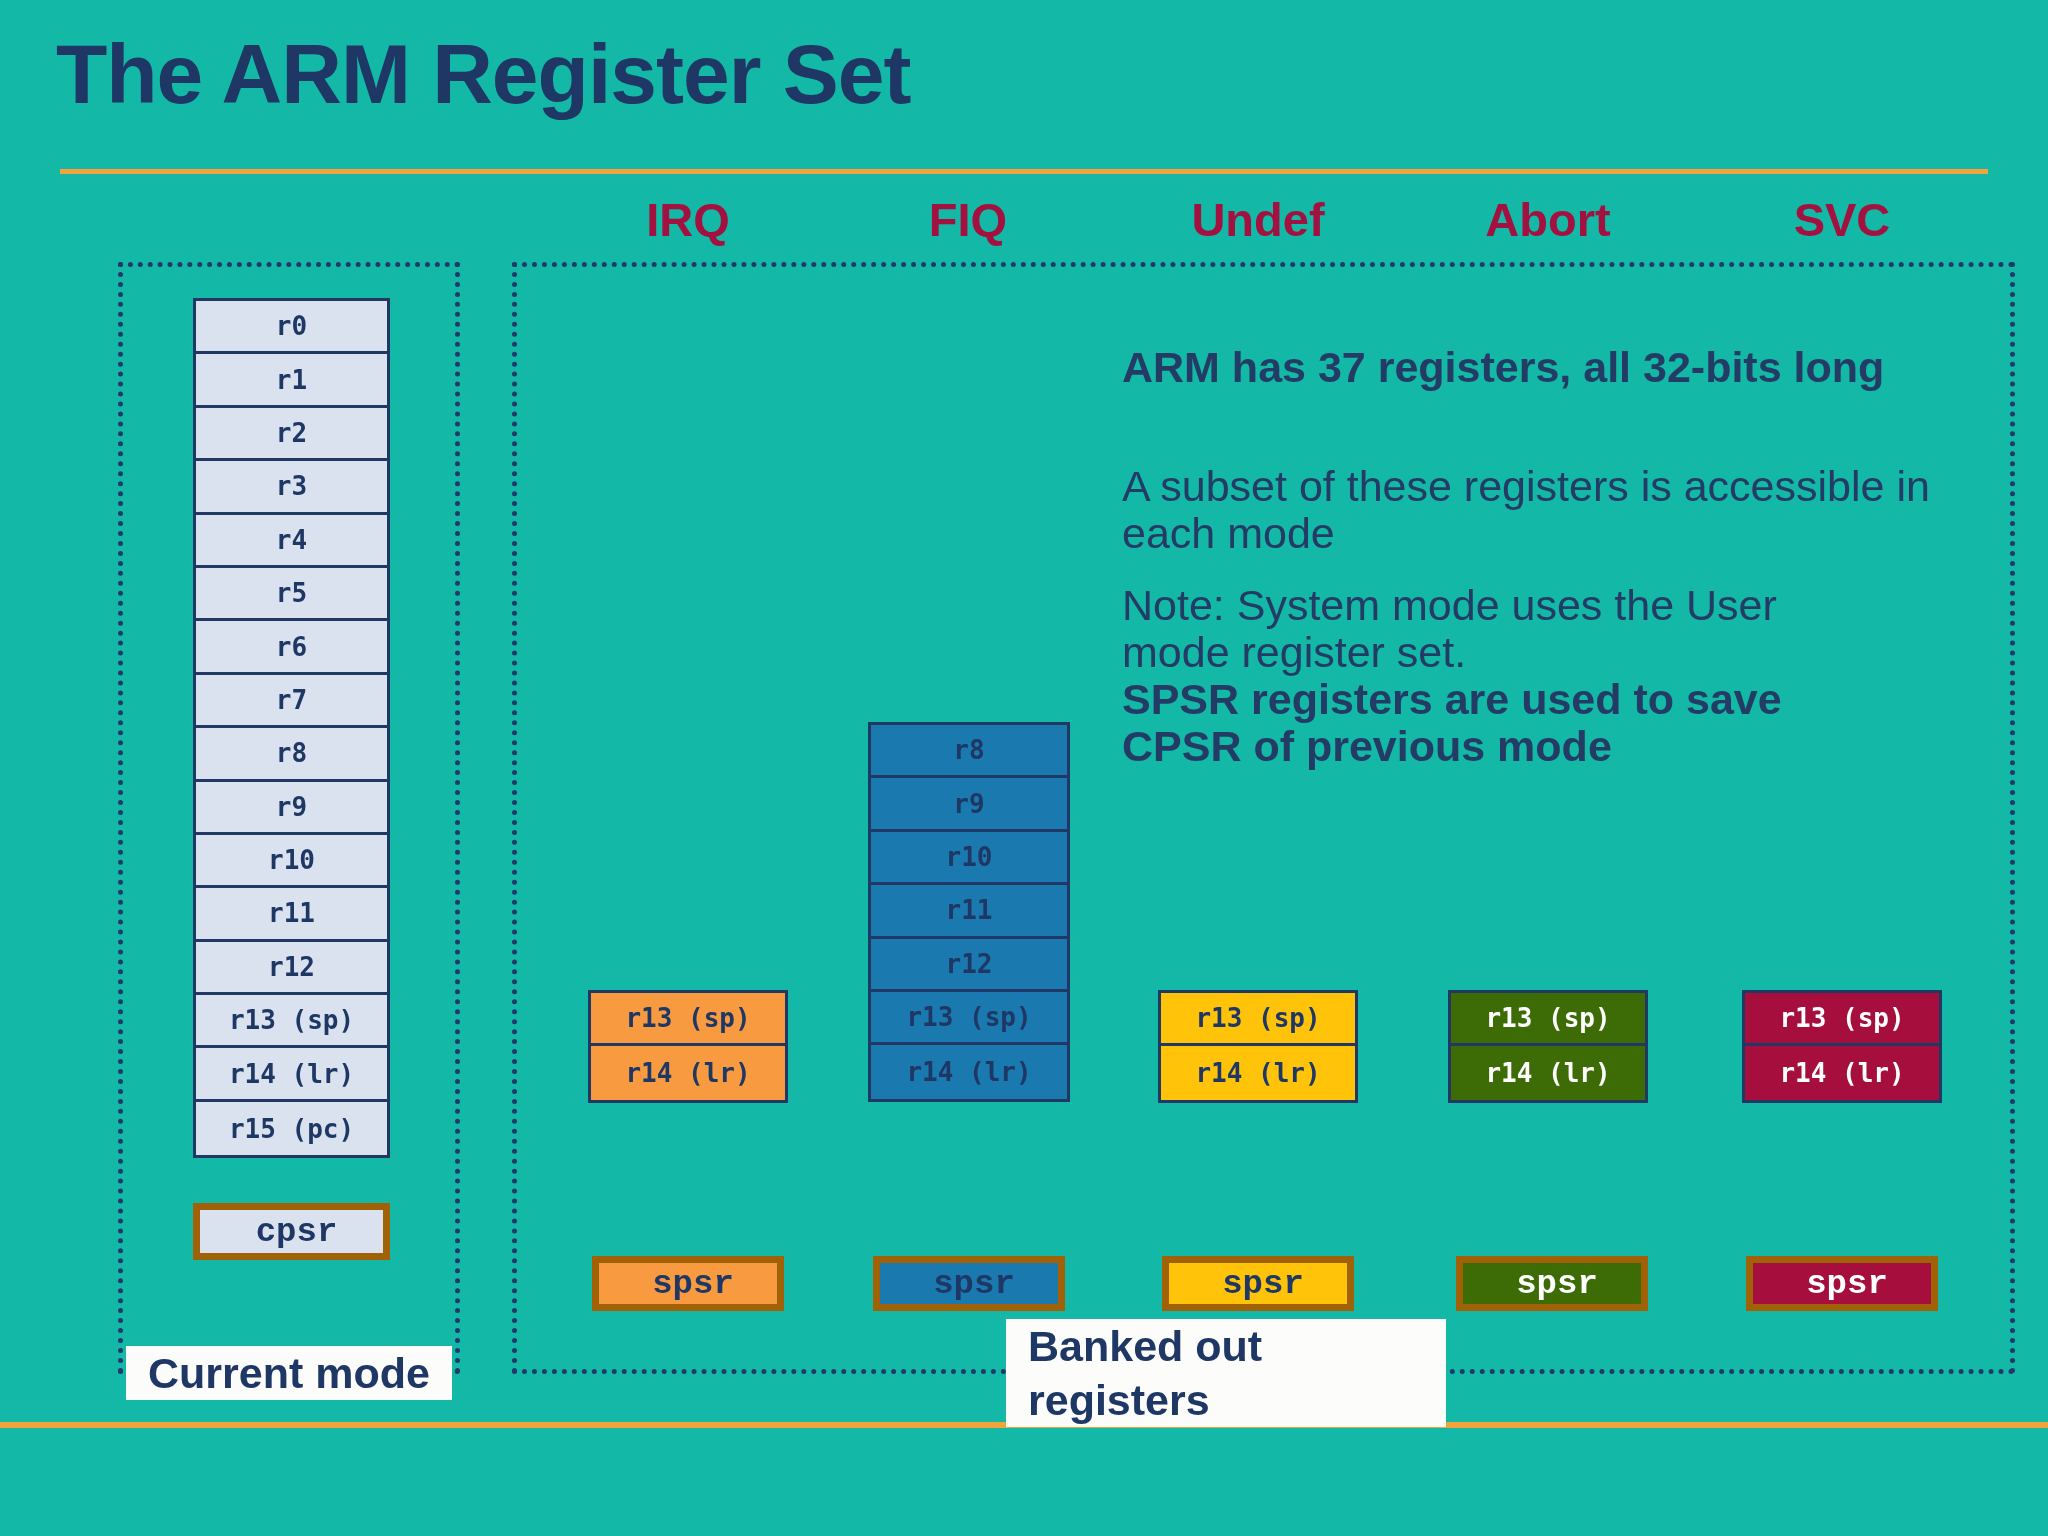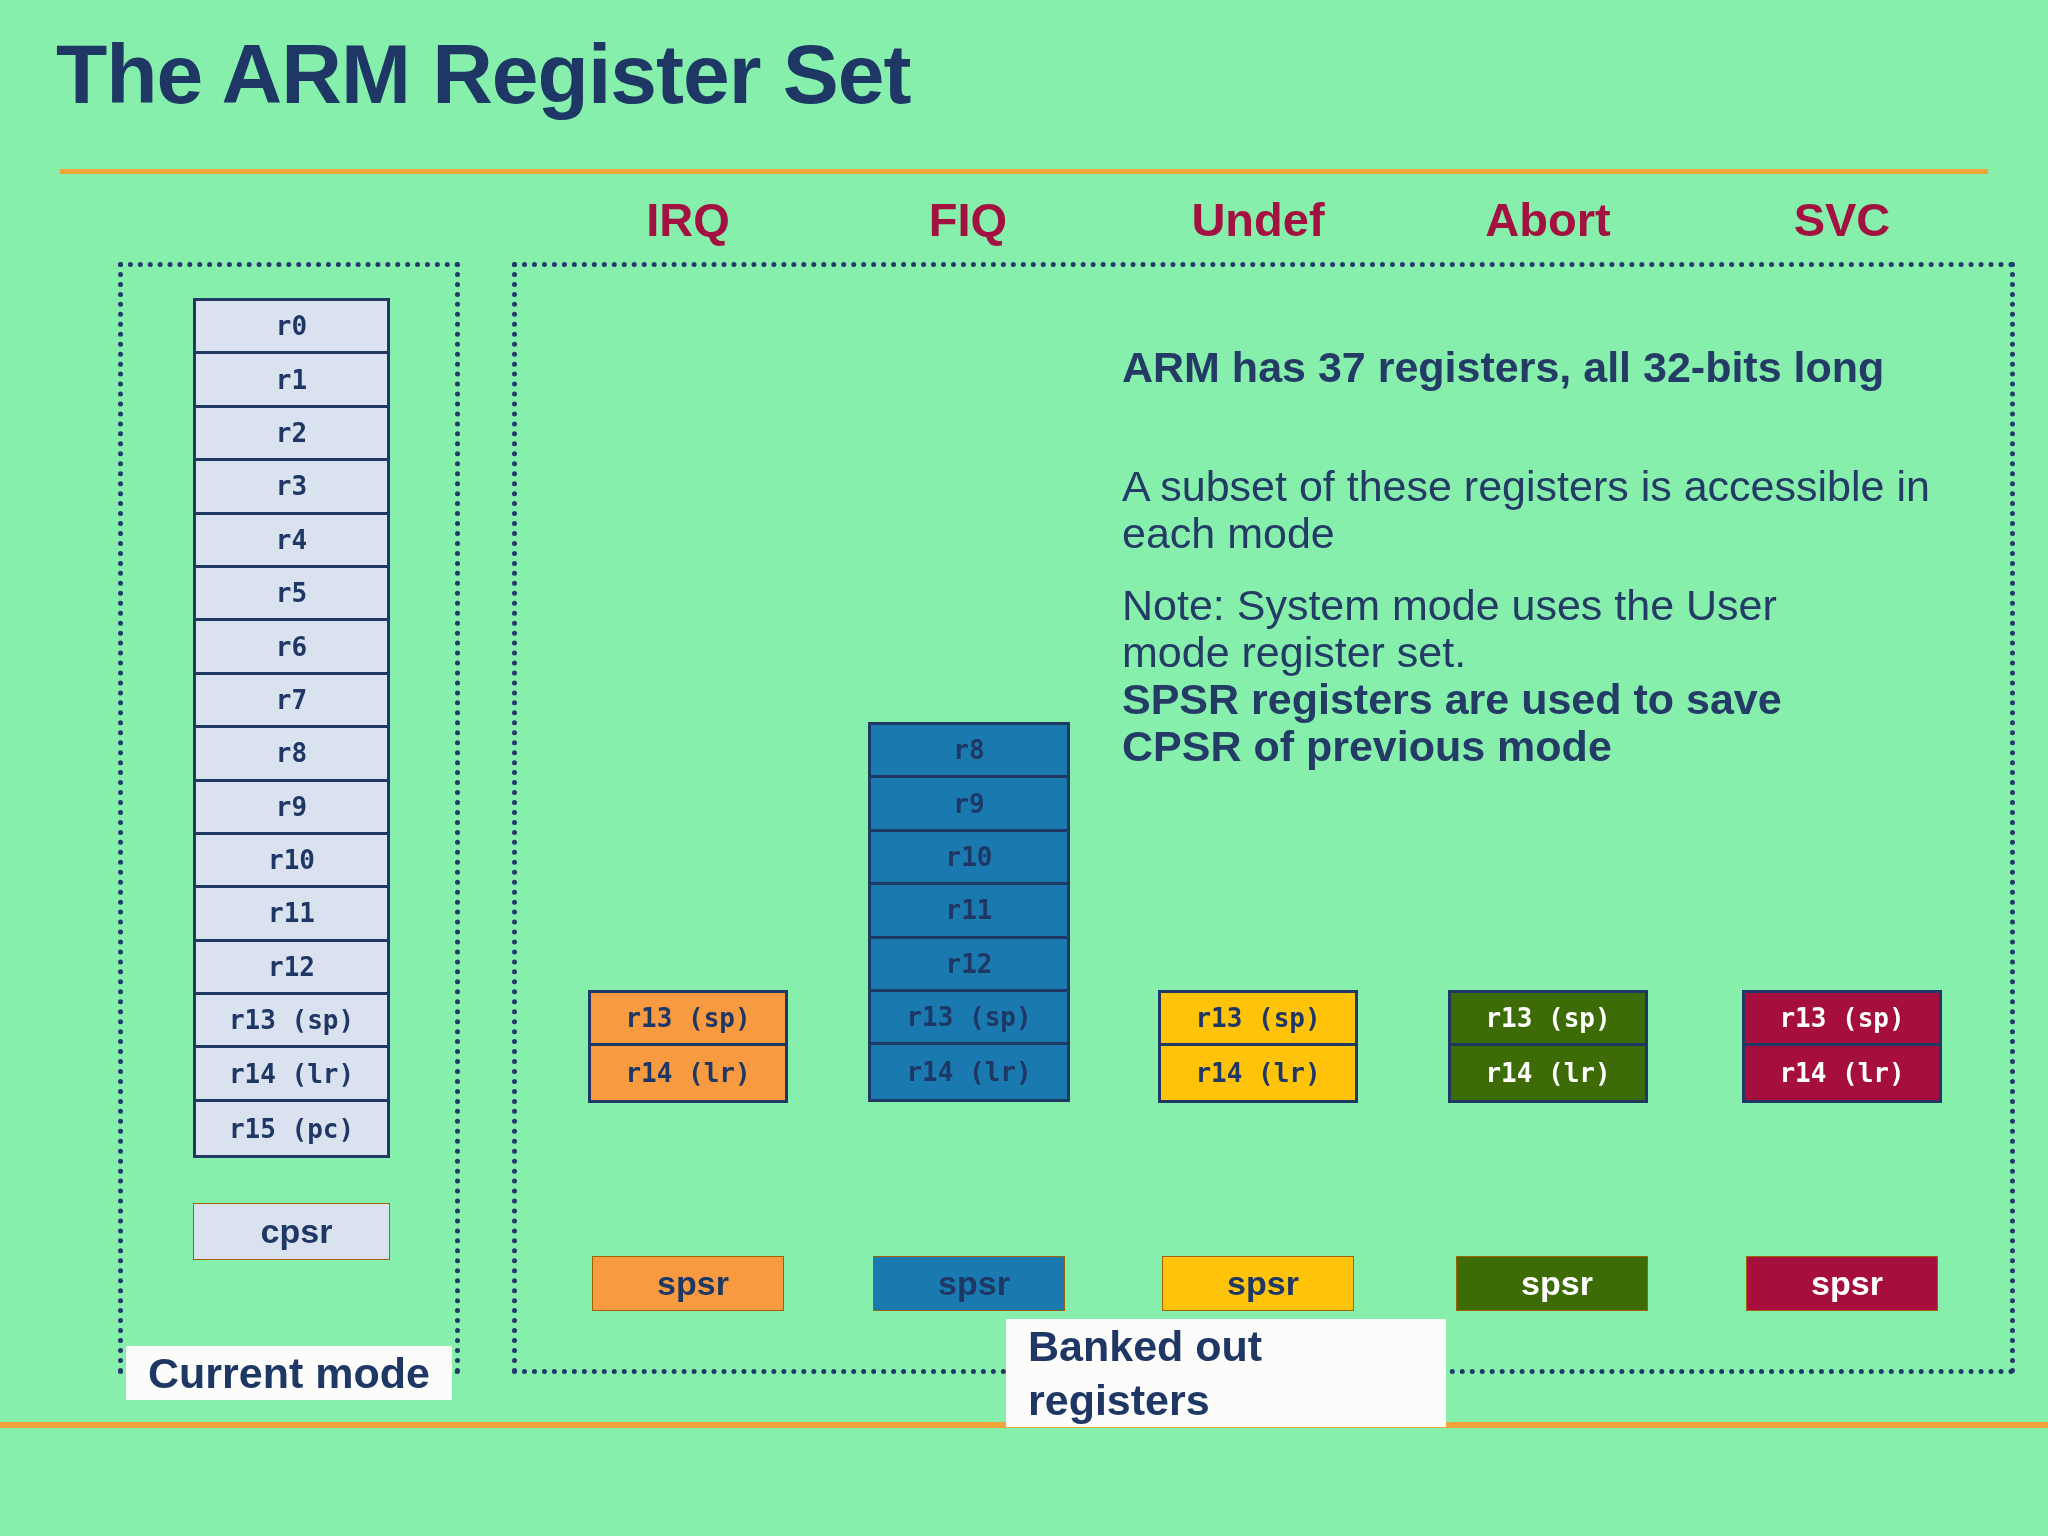--- a/index.html
+++ b/index.html
@@ -1,21 +1,21 @@
 <!DOCTYPE html>
 <html><head>
 <meta charset="utf-8">
 <style>
   * { margin: 0; padding: 0; box-sizing: border-box; }
   html, body { background: #e8e8e8; }
   .slide {
     position: relative;
     width: 2048px;
     height: 1536px;
-    background: #86efac;
+    background: #14b8a6;
     overflow: hidden;
     font-family: "Liberation Sans", sans-serif;
   }
   .title {
     position: absolute;
     left: 56px; top: 26px;
     font-size: 84px;
     font-weight: bold;
     letter-spacing: -1px;
     color: #1E3765;
@@ -63,25 +63,25 @@
     white-space: pre;
   }
   .reg-row:last-child { border-bottom: none; }
 
   .stack-user { left: 193px; top: 298px; width: 197px; }
   .stack-fiq  { left: 868px; top: 722px; width: 202px; }
   .pair       { top: 990px; width: 200px; }
 
   .single-box {
     position: absolute;
-    border: 1px solid #a16207;
+    border: 7px solid #a16207;
     display: flex;
     align-items: center;
     justify-content: center;
-    font-family: Liberation Sans, sans-serif;
+    font-family: Liberation Mono, monospace;
     font-weight: bold;
     font-size: 34px;
     color: #1E3765;
     padding-left: 10px;
   }
   .cpsr { left: 193px; top: 1203px; width: 197px; height: 57px; }
   .spsr { top: 1256px; width: 192px; height: 55px; }
 
   .notes {
     position: absolute;

